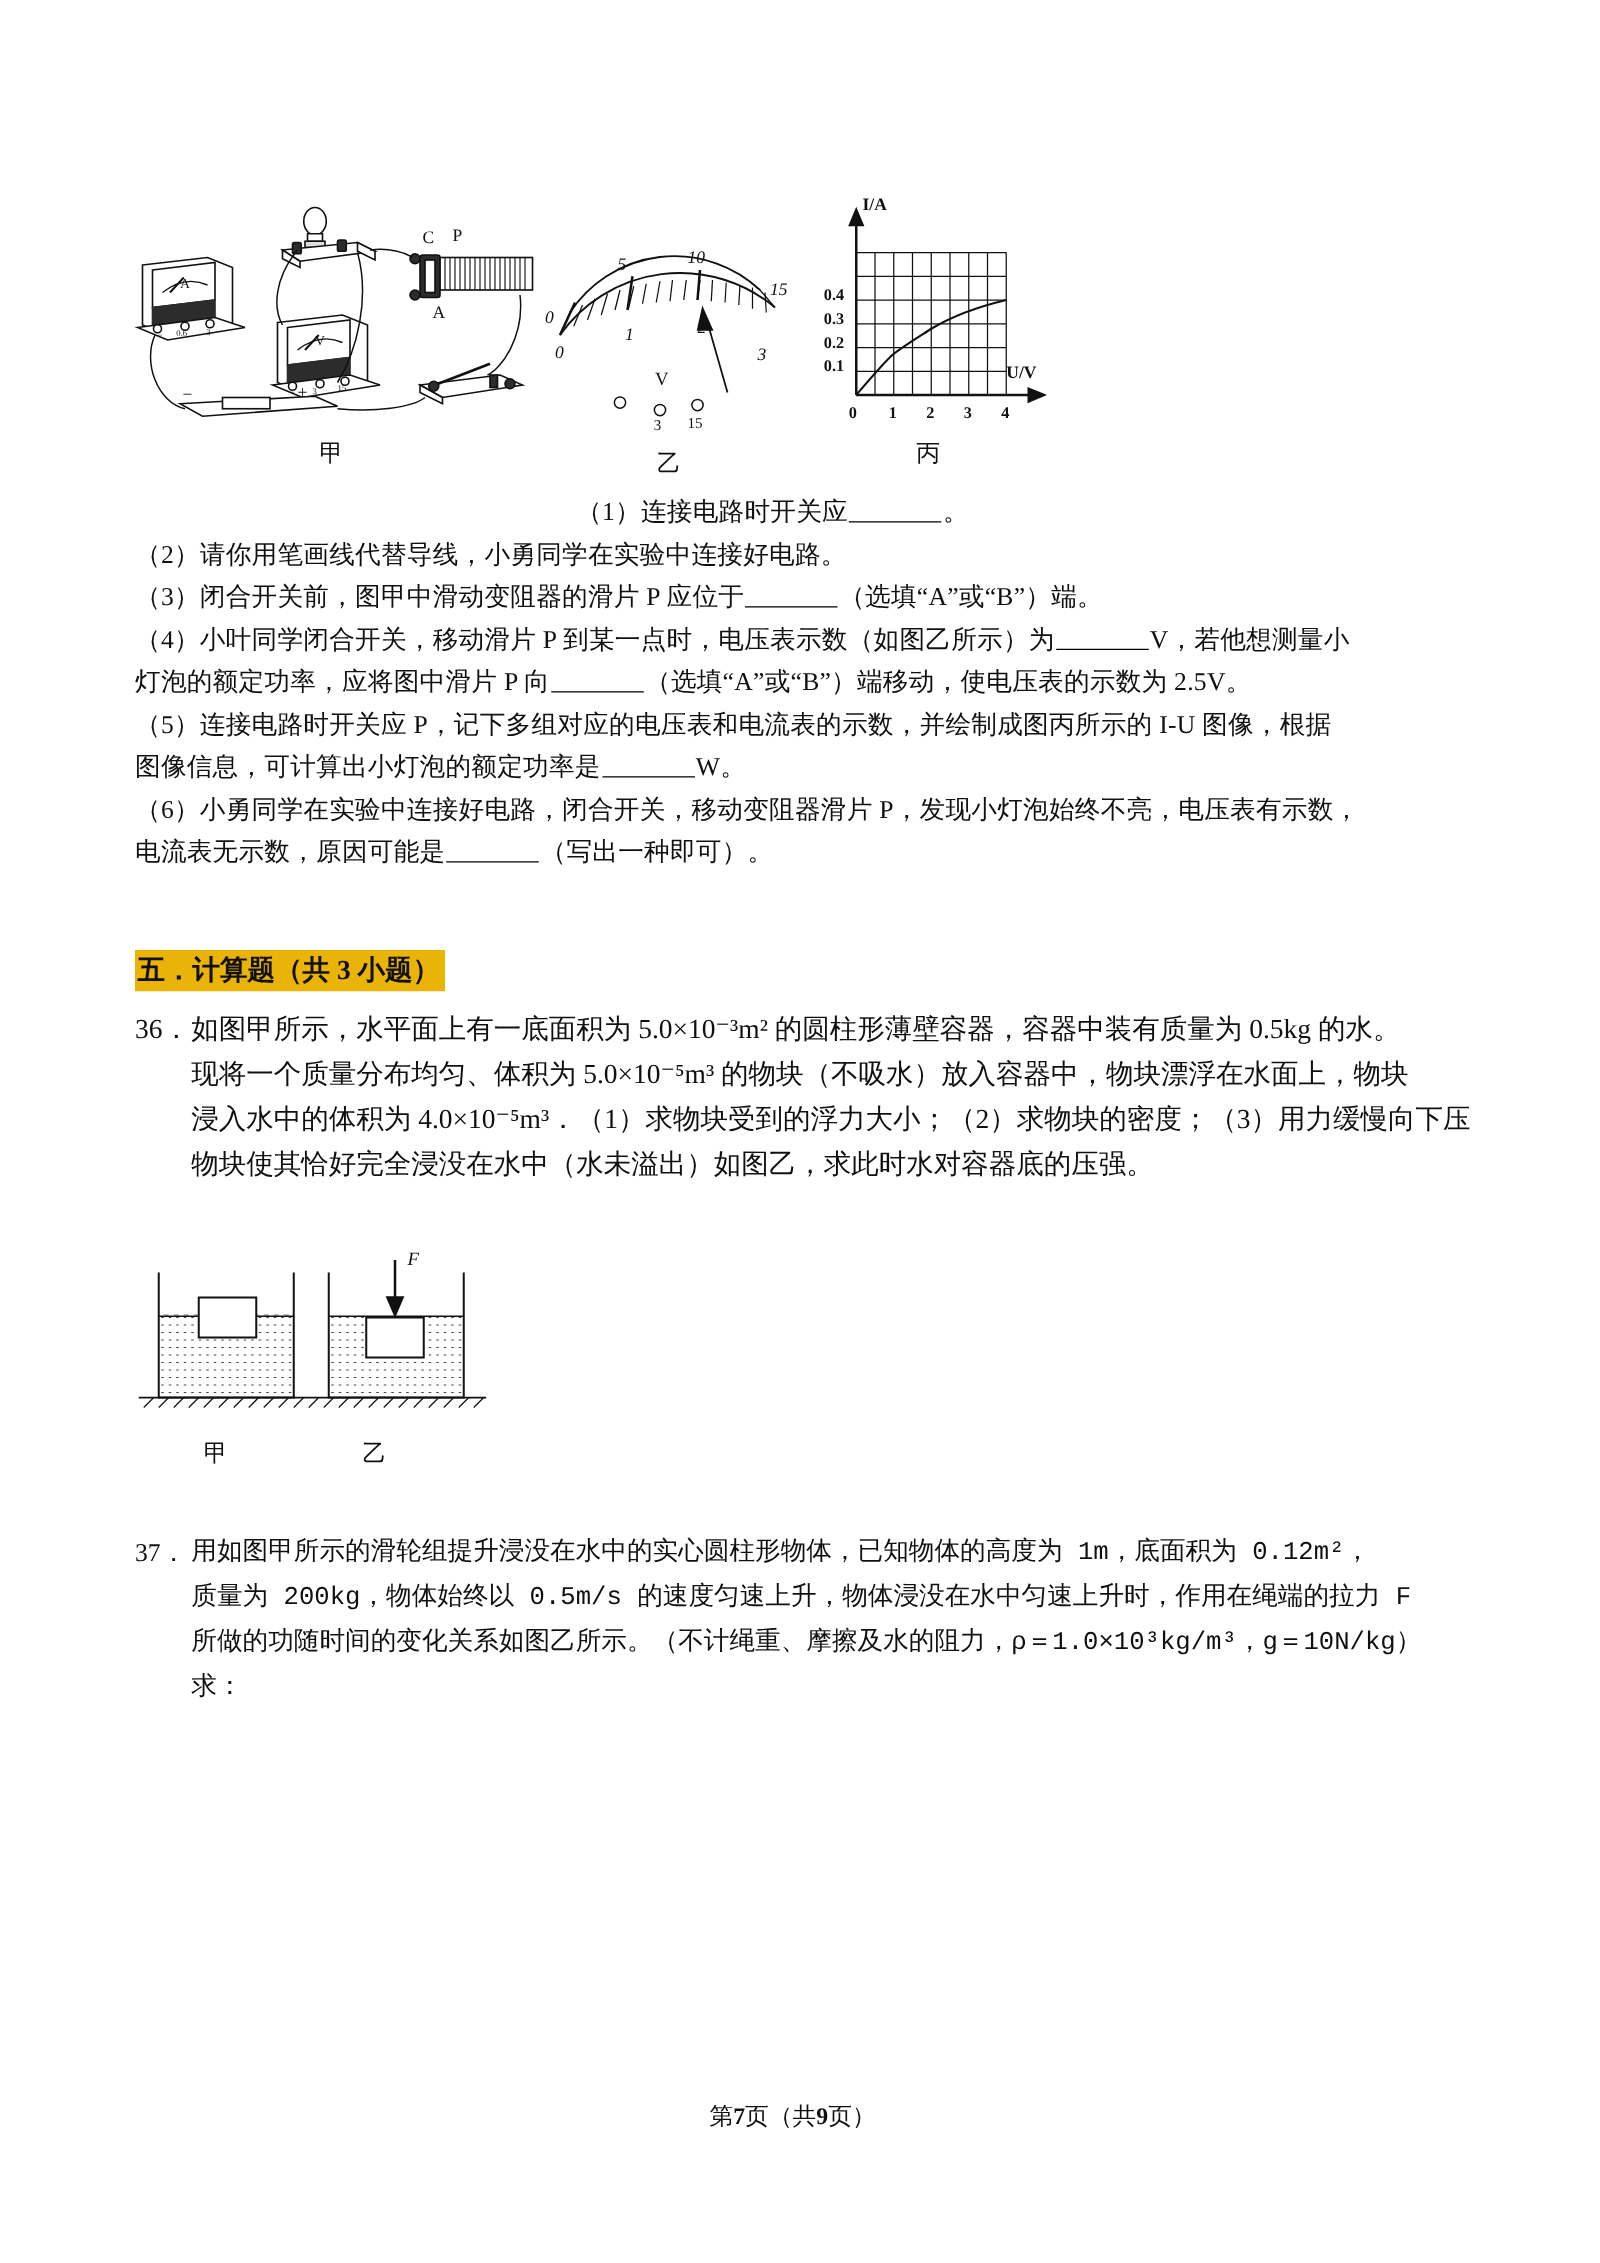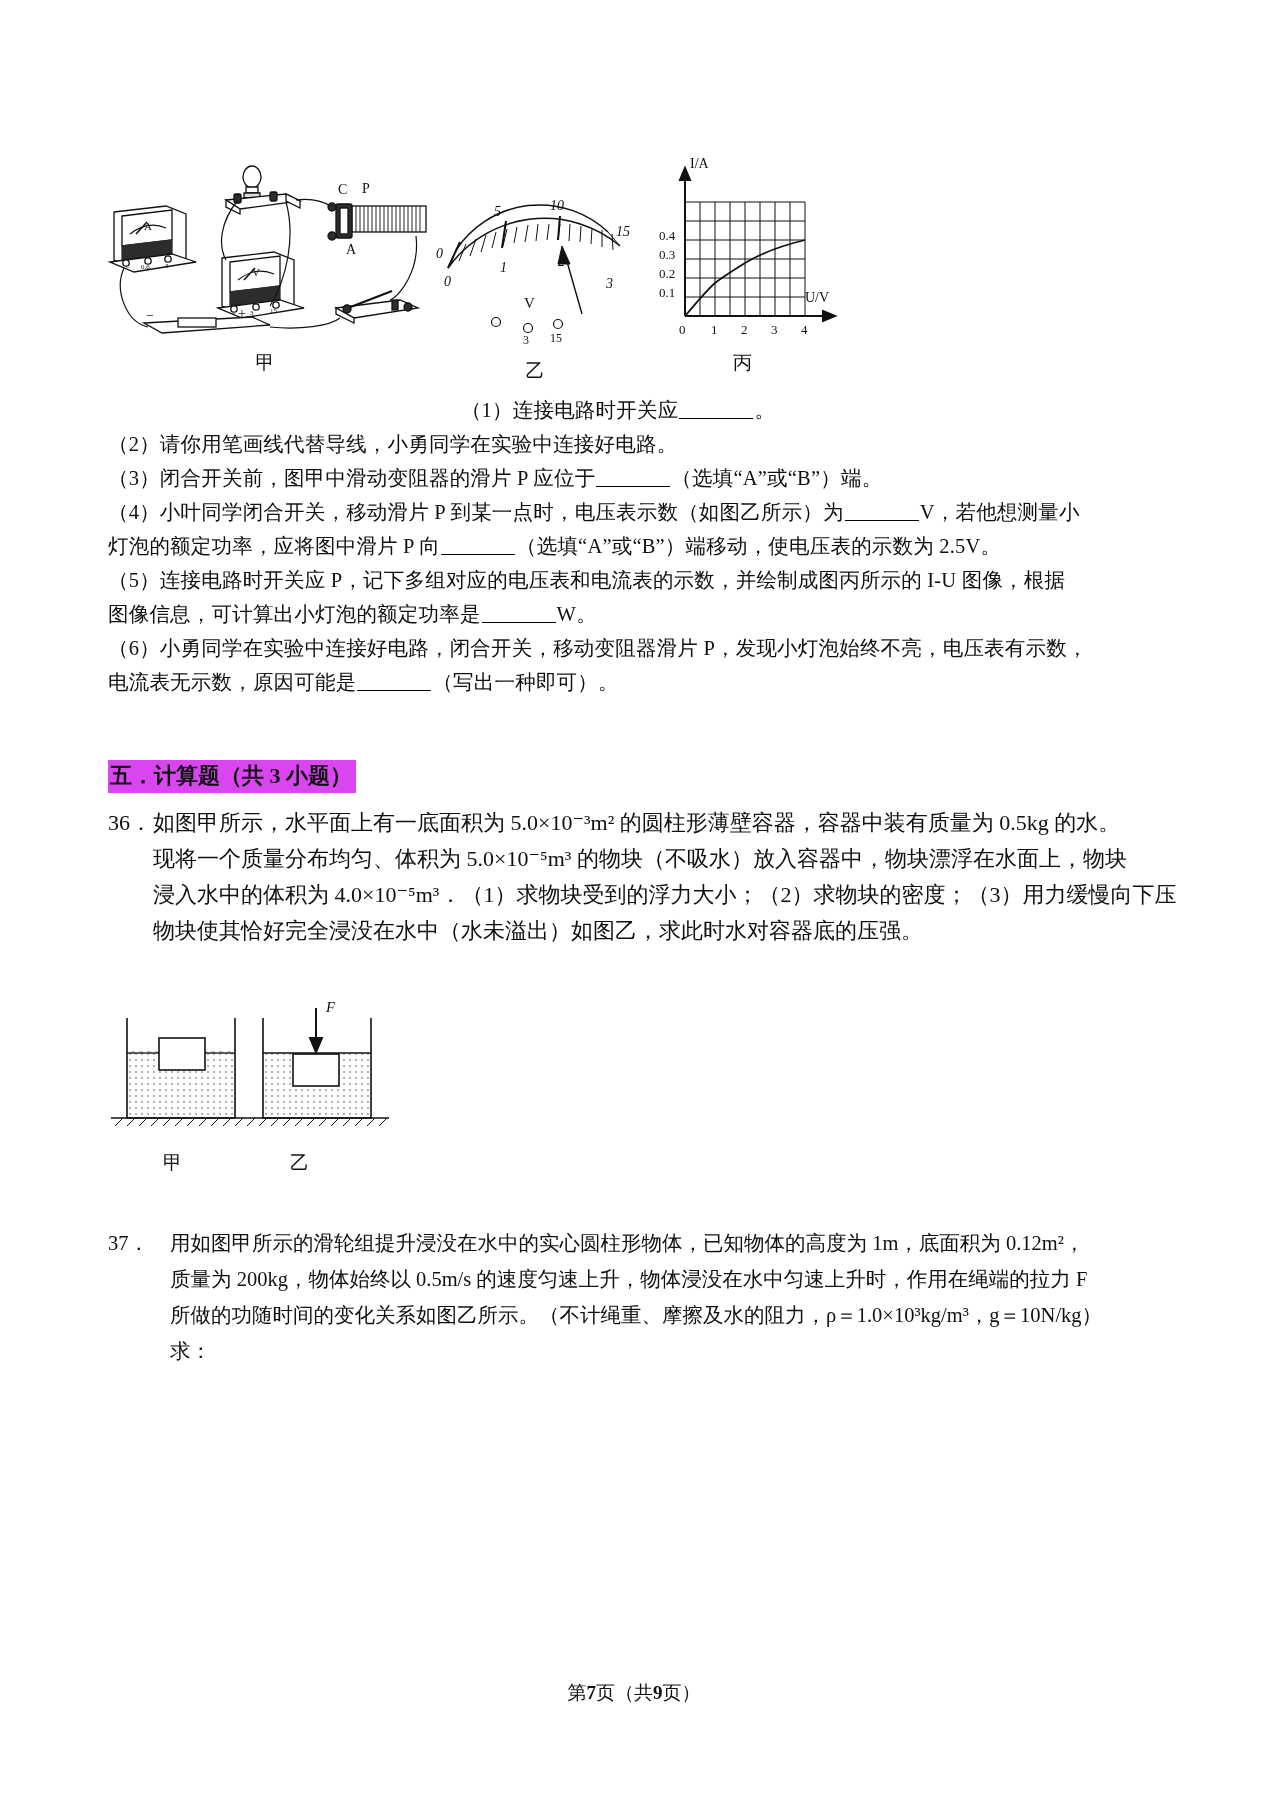--- a/index.html
+++ b/index.html
@@ -12,57 +12,57 @@
     overflow:hidden;
   }
   .page{position:relative;width:1280px;height:1810px;}
 
   
   .fig-row{position:absolute;left:100px;top:150px;width:740px;height:240px;}
   .fig-caption{font-family:"Liberation Serif",serif;font-size:19px;text-align:center;}
 
   .fig-jia{position:absolute;left:0;top:0;width:330px;height:200px;}
   .fig-yi{position:absolute;left:330px;top:0;width:210px;height:200px;}
-  .fig-bing{position:absolute;left:545px;top:0;width:195px;height:200px;}
+  .fig-bing{position:absolute;left:545px;top:0;width:195px;height:200px;font-weight:bold;}
   .cap-jia{position:absolute;left:0;top:200px;width:330px;}
   .cap-yi{position:absolute;left:330px;top:208px;width:210px;}
   .cap-bing{position:absolute;left:545px;top:200px;width:195px;}
 
   
   .qtext{
     position:absolute;
     font-size:20.5px;
     line-height:34px;
     letter-spacing:0.2px;
     width:1020px;
     left:108px;
   }
   .qline{white-space:nowrap;}
   .blank{display:inline-block;border-bottom:1.4px solid #000;width:74px;height:18px;vertical-align:-2px;margin:0 1px;}
 
   
   .section-head{
     position:absolute;left:108px;top:760px;
     font-size:22px;font-weight:bold;
-    background:#d946ef;
+    background:#eab308;
     padding:1px 4px 2px 2px;
     display:inline-block;
     white-space:nowrap;
   }
 
   
   .q36{position:absolute;left:108px;top:805px;width:1020px;font-size:22px;line-height:36px;}
   .q36 .num{position:absolute;left:0;top:0;}
   .q36 .body{margin-left:45px;}
   .q36 .body div{white-space:nowrap;}
 
   
   .q37{position:absolute;left:108px;top:1225px;width:1020px;font-size:20.5px;line-height:36px;}
   .q37 .num{position:absolute;left:0;top:0;}
-  .q37 .body{margin-left:62px;}
+  .q37 .body{margin-left:45px;font-family:Liberation Mono, monospace;}
   .q37 .body div{white-space:nowrap;}
   .q37-sub{position:absolute;left:108px;top:1370px;width:1020px;font-size:20.5px;line-height:36px;}
   .q37-sub div{white-space:nowrap;}
 
   
   .fig36{position:absolute;left:105px;top:1000px;width:290px;height:150px;}
   .fig36-cap{position:absolute;top:1150px;font-size:19px;}
 
   
   .footer{

